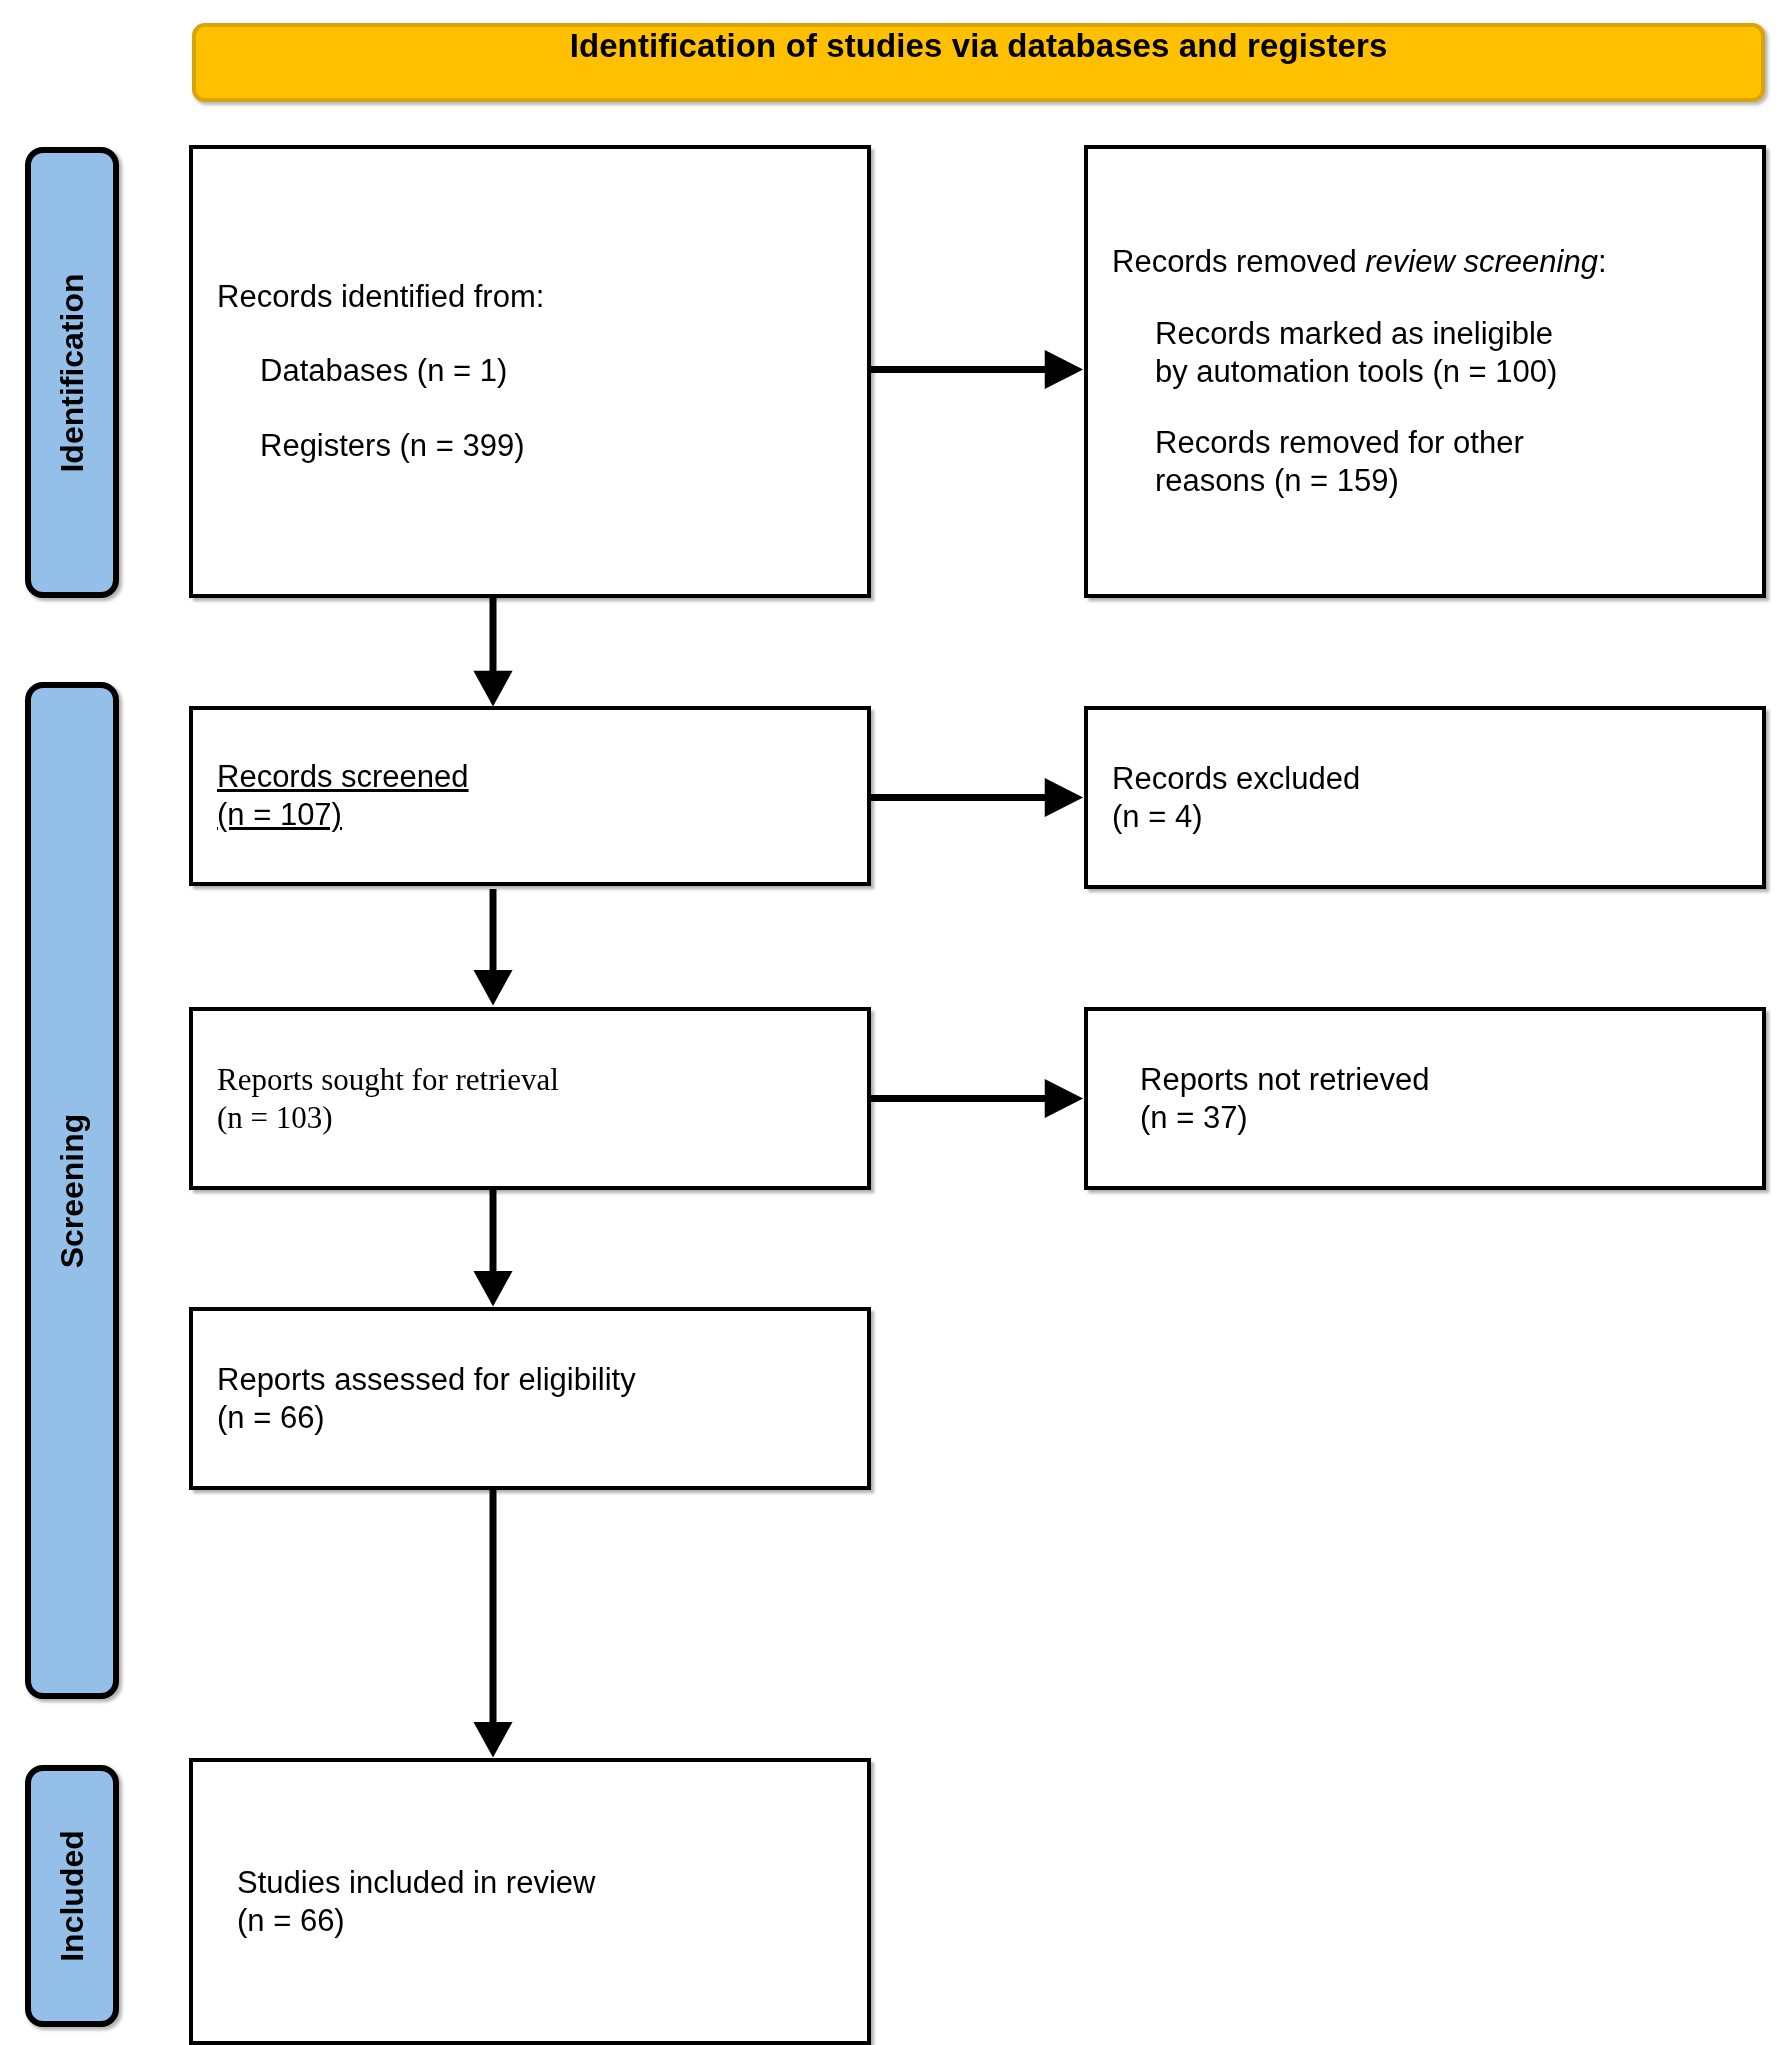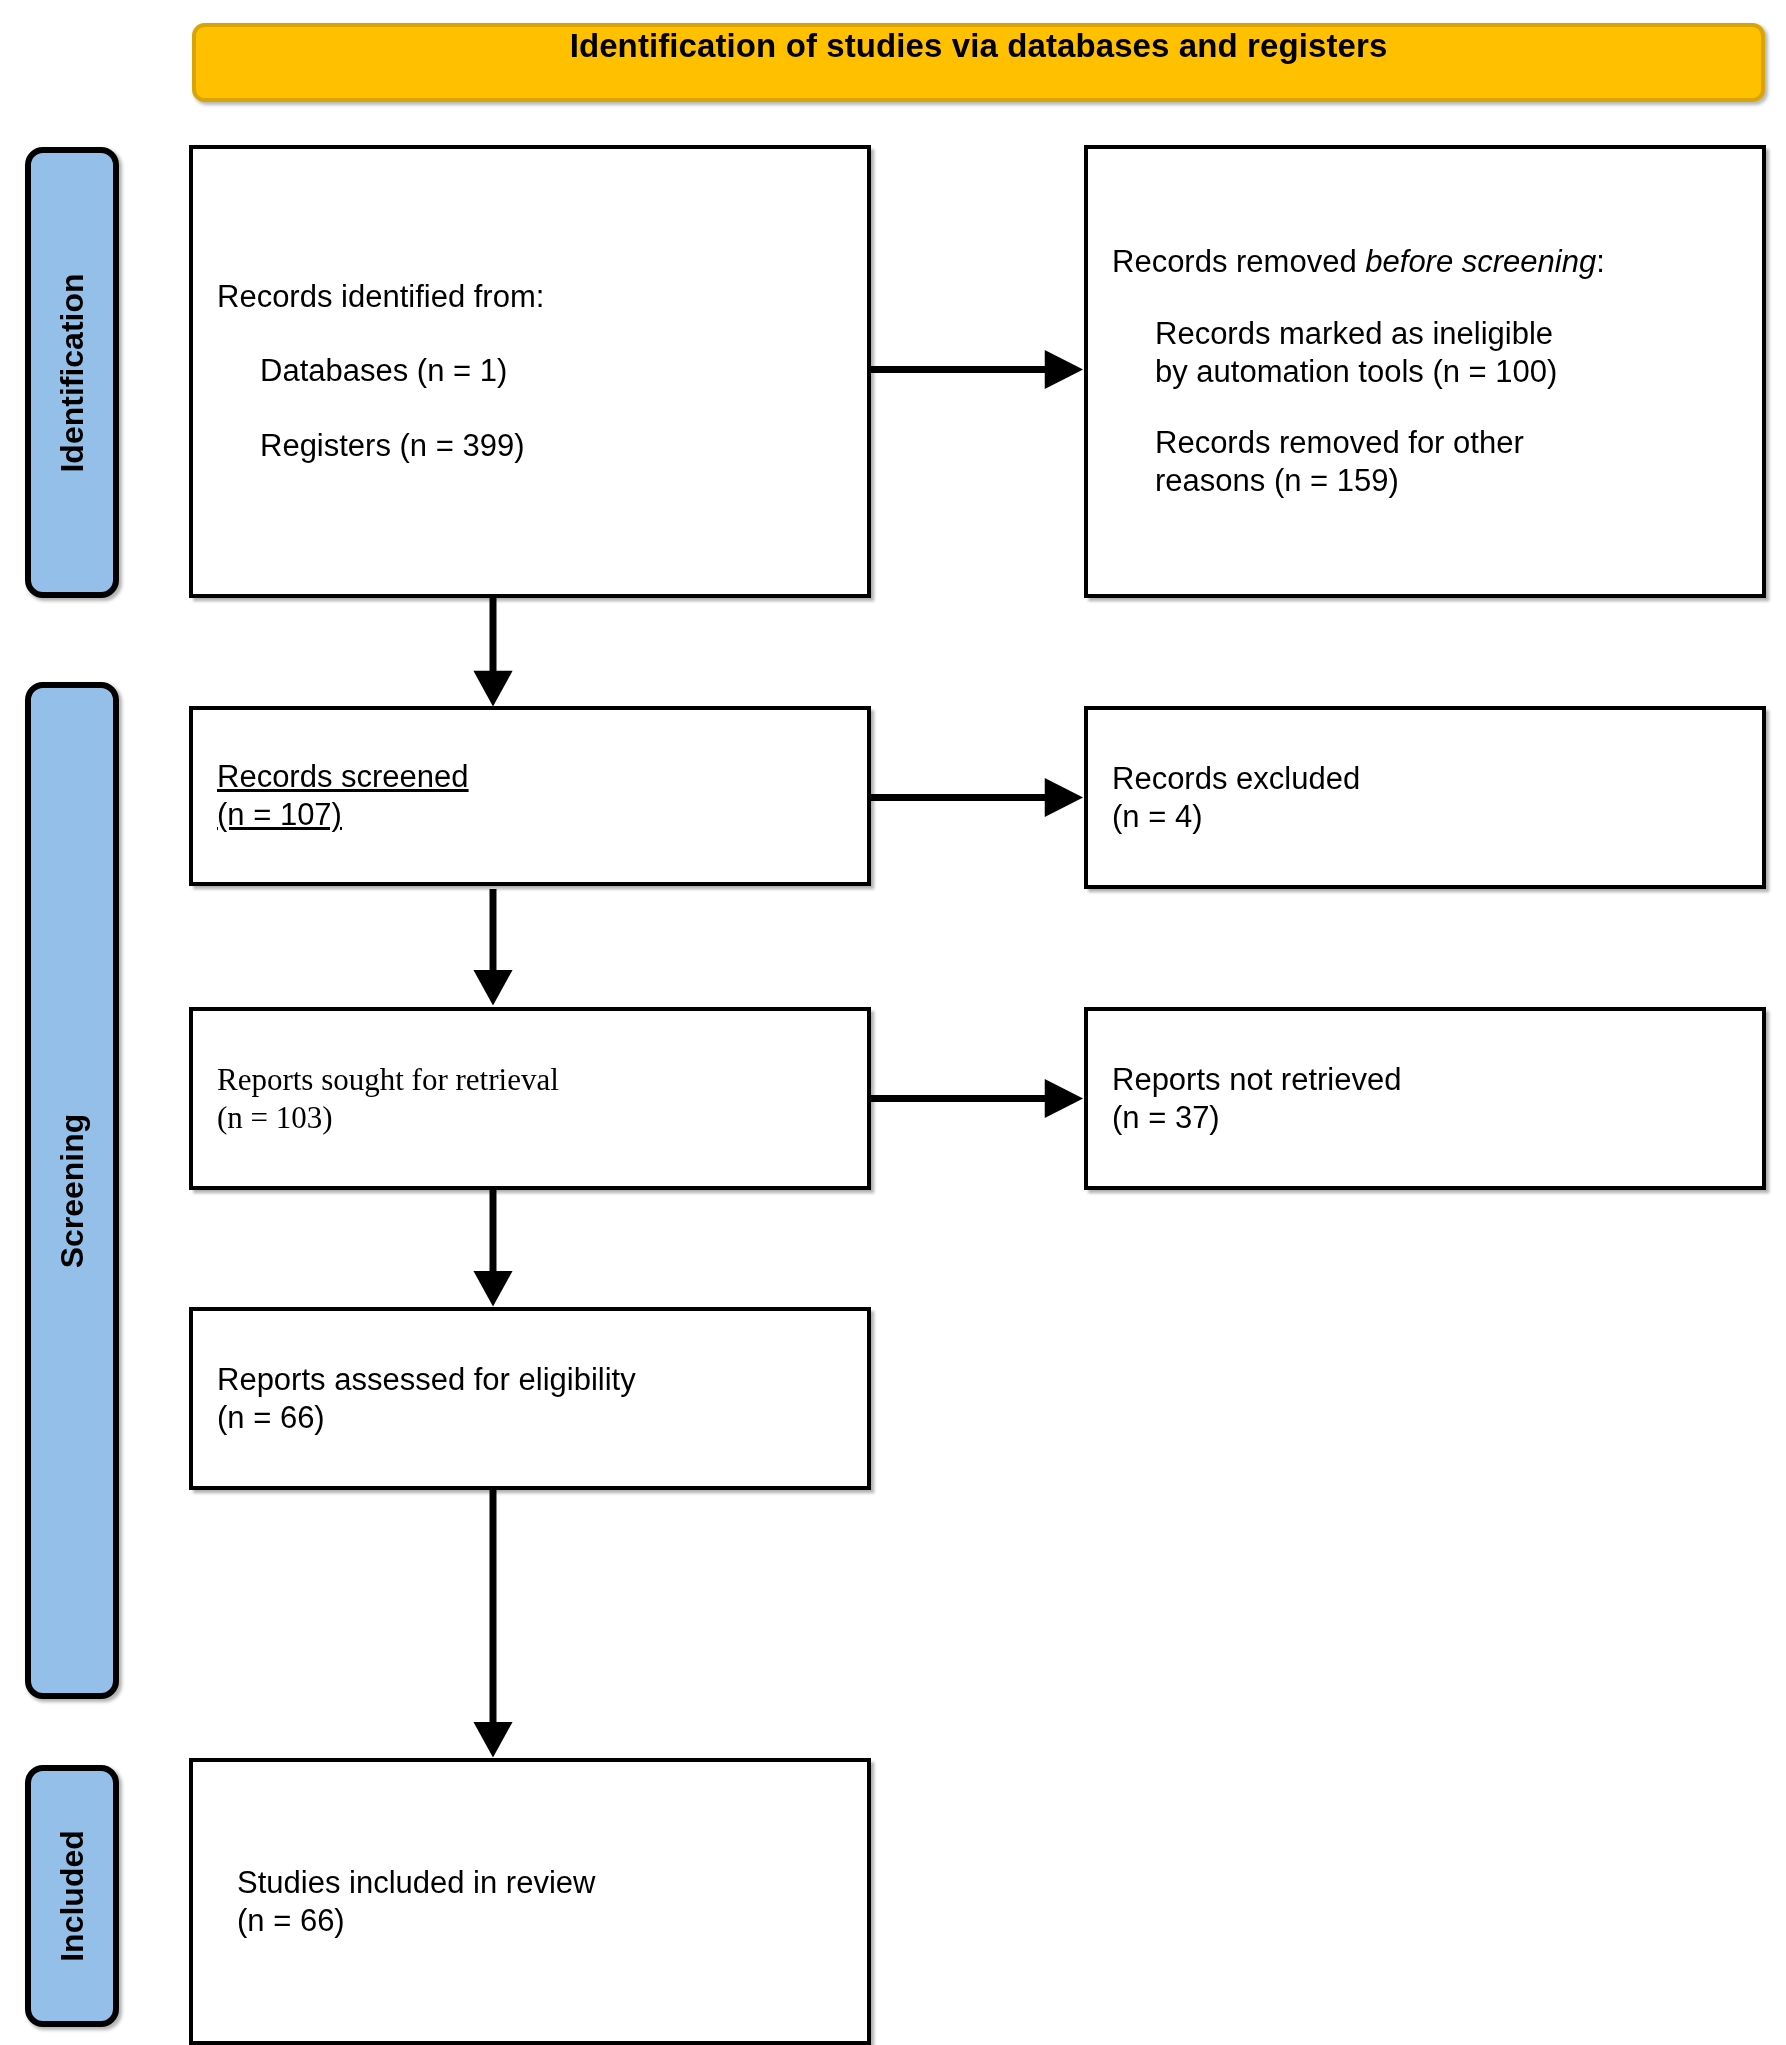--- a/index.html
+++ b/index.html
@@ -90,21 +90,21 @@
 
   
   .col-left  { left:189px;  width:682px; }
   .col-right { left:1084px; width:682px; }
 
   #box-identified      { top:145px;  height:453px; }
   #box-removed-before  { top:145px;  height:453px; }
   #box-screened        { top:706px; height:180px;text-decoration:underline; }
   #box-excluded        { top:706px; height:183px; }
   #box-sought          { top:1007px; height:183px;font-family:Liberation Serif, serif; }
-  #box-not-retrieved   { top:1007px; height:183px; }
+  #box-not-retrieved   { top:1007px; height:183px;padding-left:28px; }
   #box-assessed        { top:1307px; height:183px; }
   #box-included        { top:1758px; height:287px;padding-left:20px; }
 
   
   .arrow{ position:absolute; }
   .arrow svg{ display:block; }
 </style>
 </head>
 <body>
 
@@ -129,21 +129,21 @@
   <div class="box col-left" id="box-identified">
     <div class="lines">
       <div class="line">Records identified from:</div>
       <div class="line indent gap-above">Databases (n = 1)</div>
       <div class="line indent gap-above">Registers (n = 399)</div>
     </div>
   </div>
 
   <div class="box col-right" id="box-removed-before">
     <div class="lines">
-      <div class="line tight"><span>Records removed </span><em>before screening</em><span>:</span></div>
+      <div class="line tight"><span>Records removed </span><em>review screening</em><span>:</span></div>
       <div class="line indent tight gap-above">Records marked as ineligible</div>
       <div class="line indent tight">by automation tools (n = 100)</div>
       <div class="line indent tight gap-above">Records removed for other</div>
       <div class="line indent tight">reasons (n = 159)</div>
     </div>
   </div>
 
   <div class="box col-left" id="box-screened">
     <div class="lines">
       <div class="line tight">Records screened</div>

